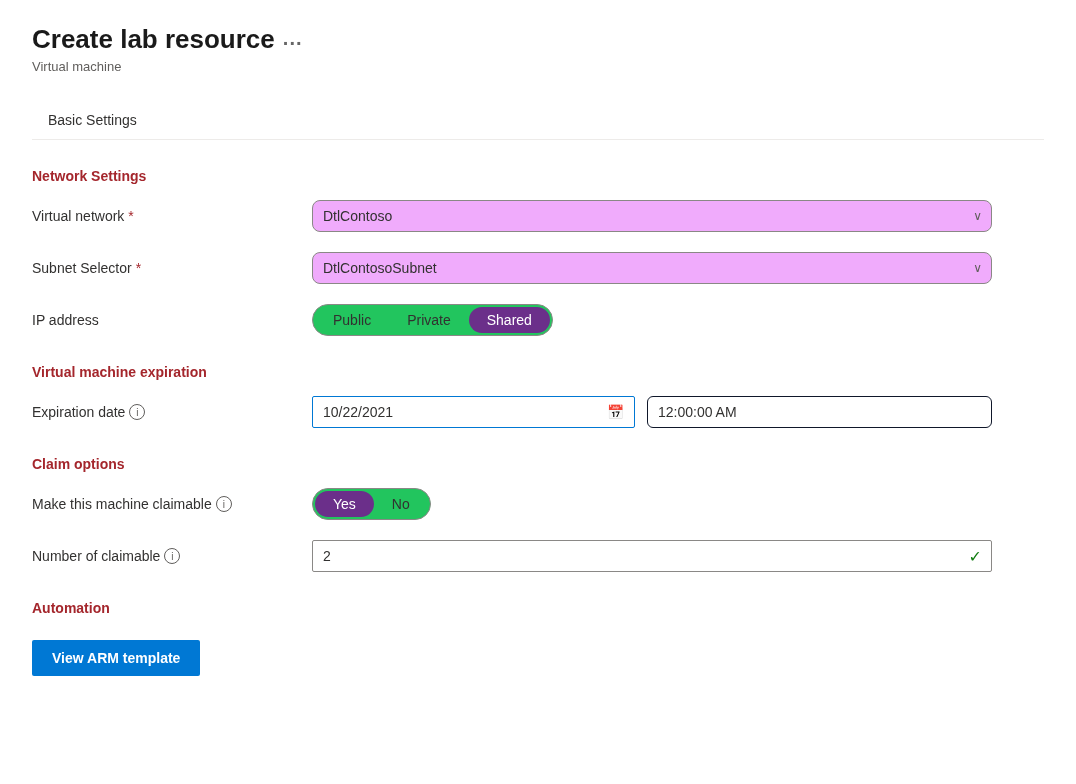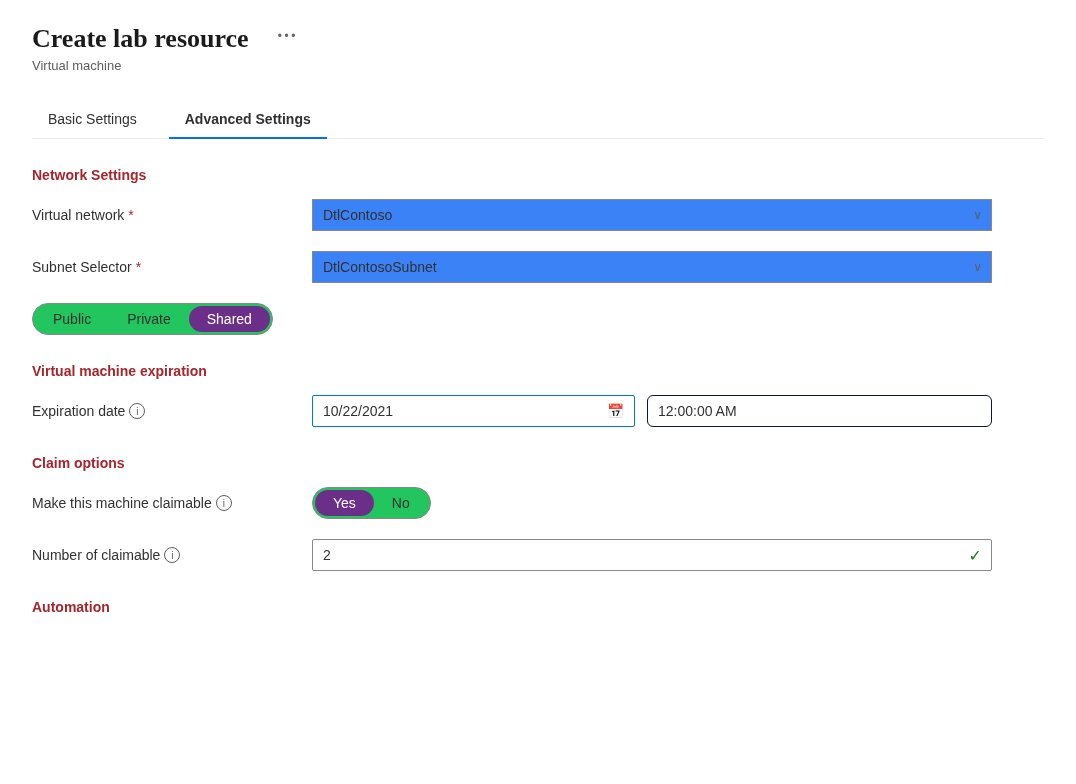--- a/index.html
+++ b/index.html
@@ -10,23 +10,22 @@
       font-size: 14px;
       padding: 24px 32px;
       max-width: 1076px;
     }
 
     .page-title {
       font-size: 26px;
       font-weight: 600;
       color: #1a1a1a;
       display: flex;
-      align-items: flex-start;
-      gap: 28px;
-      font-family: Liberation Serif, serif;
+      align-items: flex-end;
+      gap: 8px;
     }
     .page-title .ellipsis {
       font-size: 20px;
       color: #666;
       cursor: pointer;
     }
     .page-subtitle {
       color: #605e5c;
       font-size: 13px;
       margin-top: 4px;
@@ -97,25 +96,25 @@
       max-width: 680px;
     }
 
     .select-wrapper {
       position: relative;
       width: 100%;
     }
     .select-box {
       width: 100%;
       border: 1px solid #8a8886;
-      border-radius: 0;
+      border-radius: 8px;
       padding: 7px 48px 7px 10px;
       font-size: 14px;
       color: #323130;
-      background: #3b82f6;
+      background: #f0abfc;
       appearance: none;
       cursor: pointer;
     }
     .select-chevron {
       position: absolute;
       right: 10px;
       top: 50%;
       transform: translateY(-50%);
       pointer-events: none;
       color: #605e5c;
@@ -242,23 +241,20 @@
     <span>Create lab resource</span>
     <span class="ellipsis">···</span>
   </div>
   <div class="page-subtitle">Virtual machine</div>
 </div>
 
 <div class="tabs">
   <div class="tab">
     <span>Basic Settings</span>
   </div>
-  <div class="tab active">
-    <span>Advanced Settings</span>
-  </div>
 </div>
 
 <div class="section-title">Network Settings</div>
 
 <div class="form-row">
   <div class="form-label">
     <span>Virtual network</span>
     <span class="required-star">*</span>
   </div>
   <div class="form-control">
@@ -276,20 +272,23 @@
   </div>
   <div class="form-control">
     <div class="select-wrapper">
       <select class="select-box"><option>DtlContosoSubnet</option></select>
       <span class="select-chevron">∨</span>
     </div>
   </div>
 </div>
 
 <div class="form-row">
+  <div class="form-label">
+    <span>IP address</span>
+  </div>
   <div class="form-control">
     <div class="toggle-group">
       <div class="toggle-option">
         <span>Public</span>
       </div>
       <div class="toggle-option">
         <span>Private</span>
       </div>
       <div class="toggle-option active">
         <span>Shared</span>
@@ -343,13 +342,16 @@
   <div class="form-control">
     <div class="instances-input-wrapper">
       <input type="text" class="instances-input" value="2" style="">
       <span class="check-icon">✓</span>
     </div>
   </div>
 </div>
 
 <div class="automation-section">
   <div class="section-title">Automation</div>
+  <button class="btn-arm">
+    <span>View ARM template</span>
+  </button>
 </div>
 
 </body></html>

